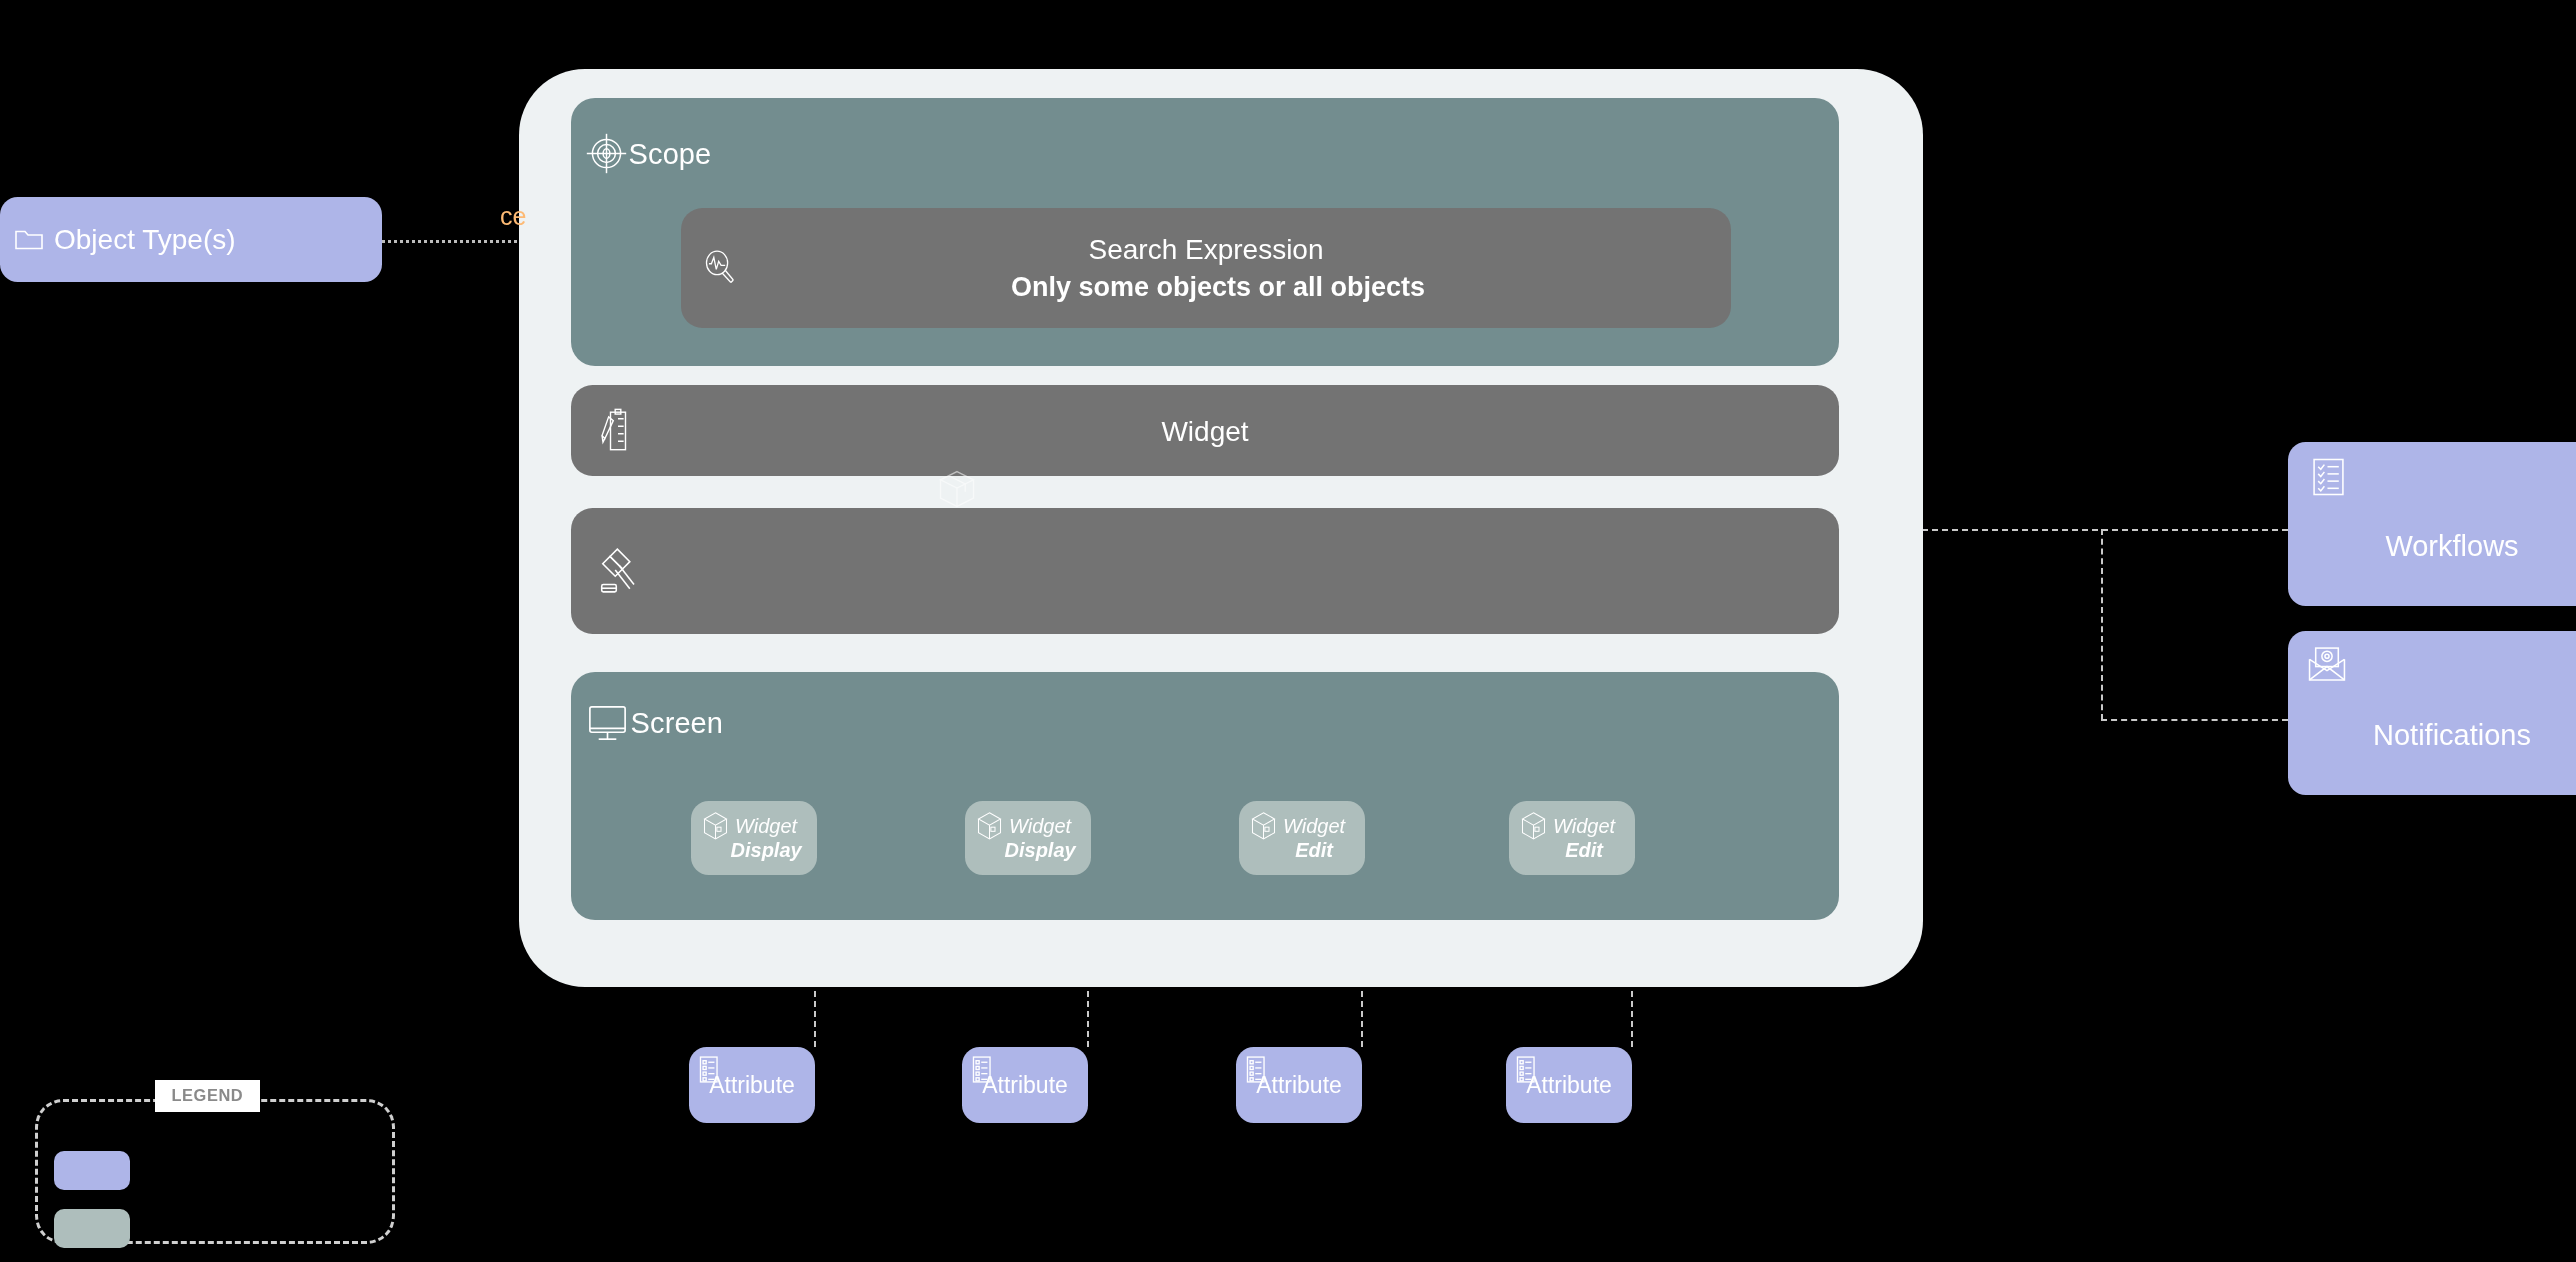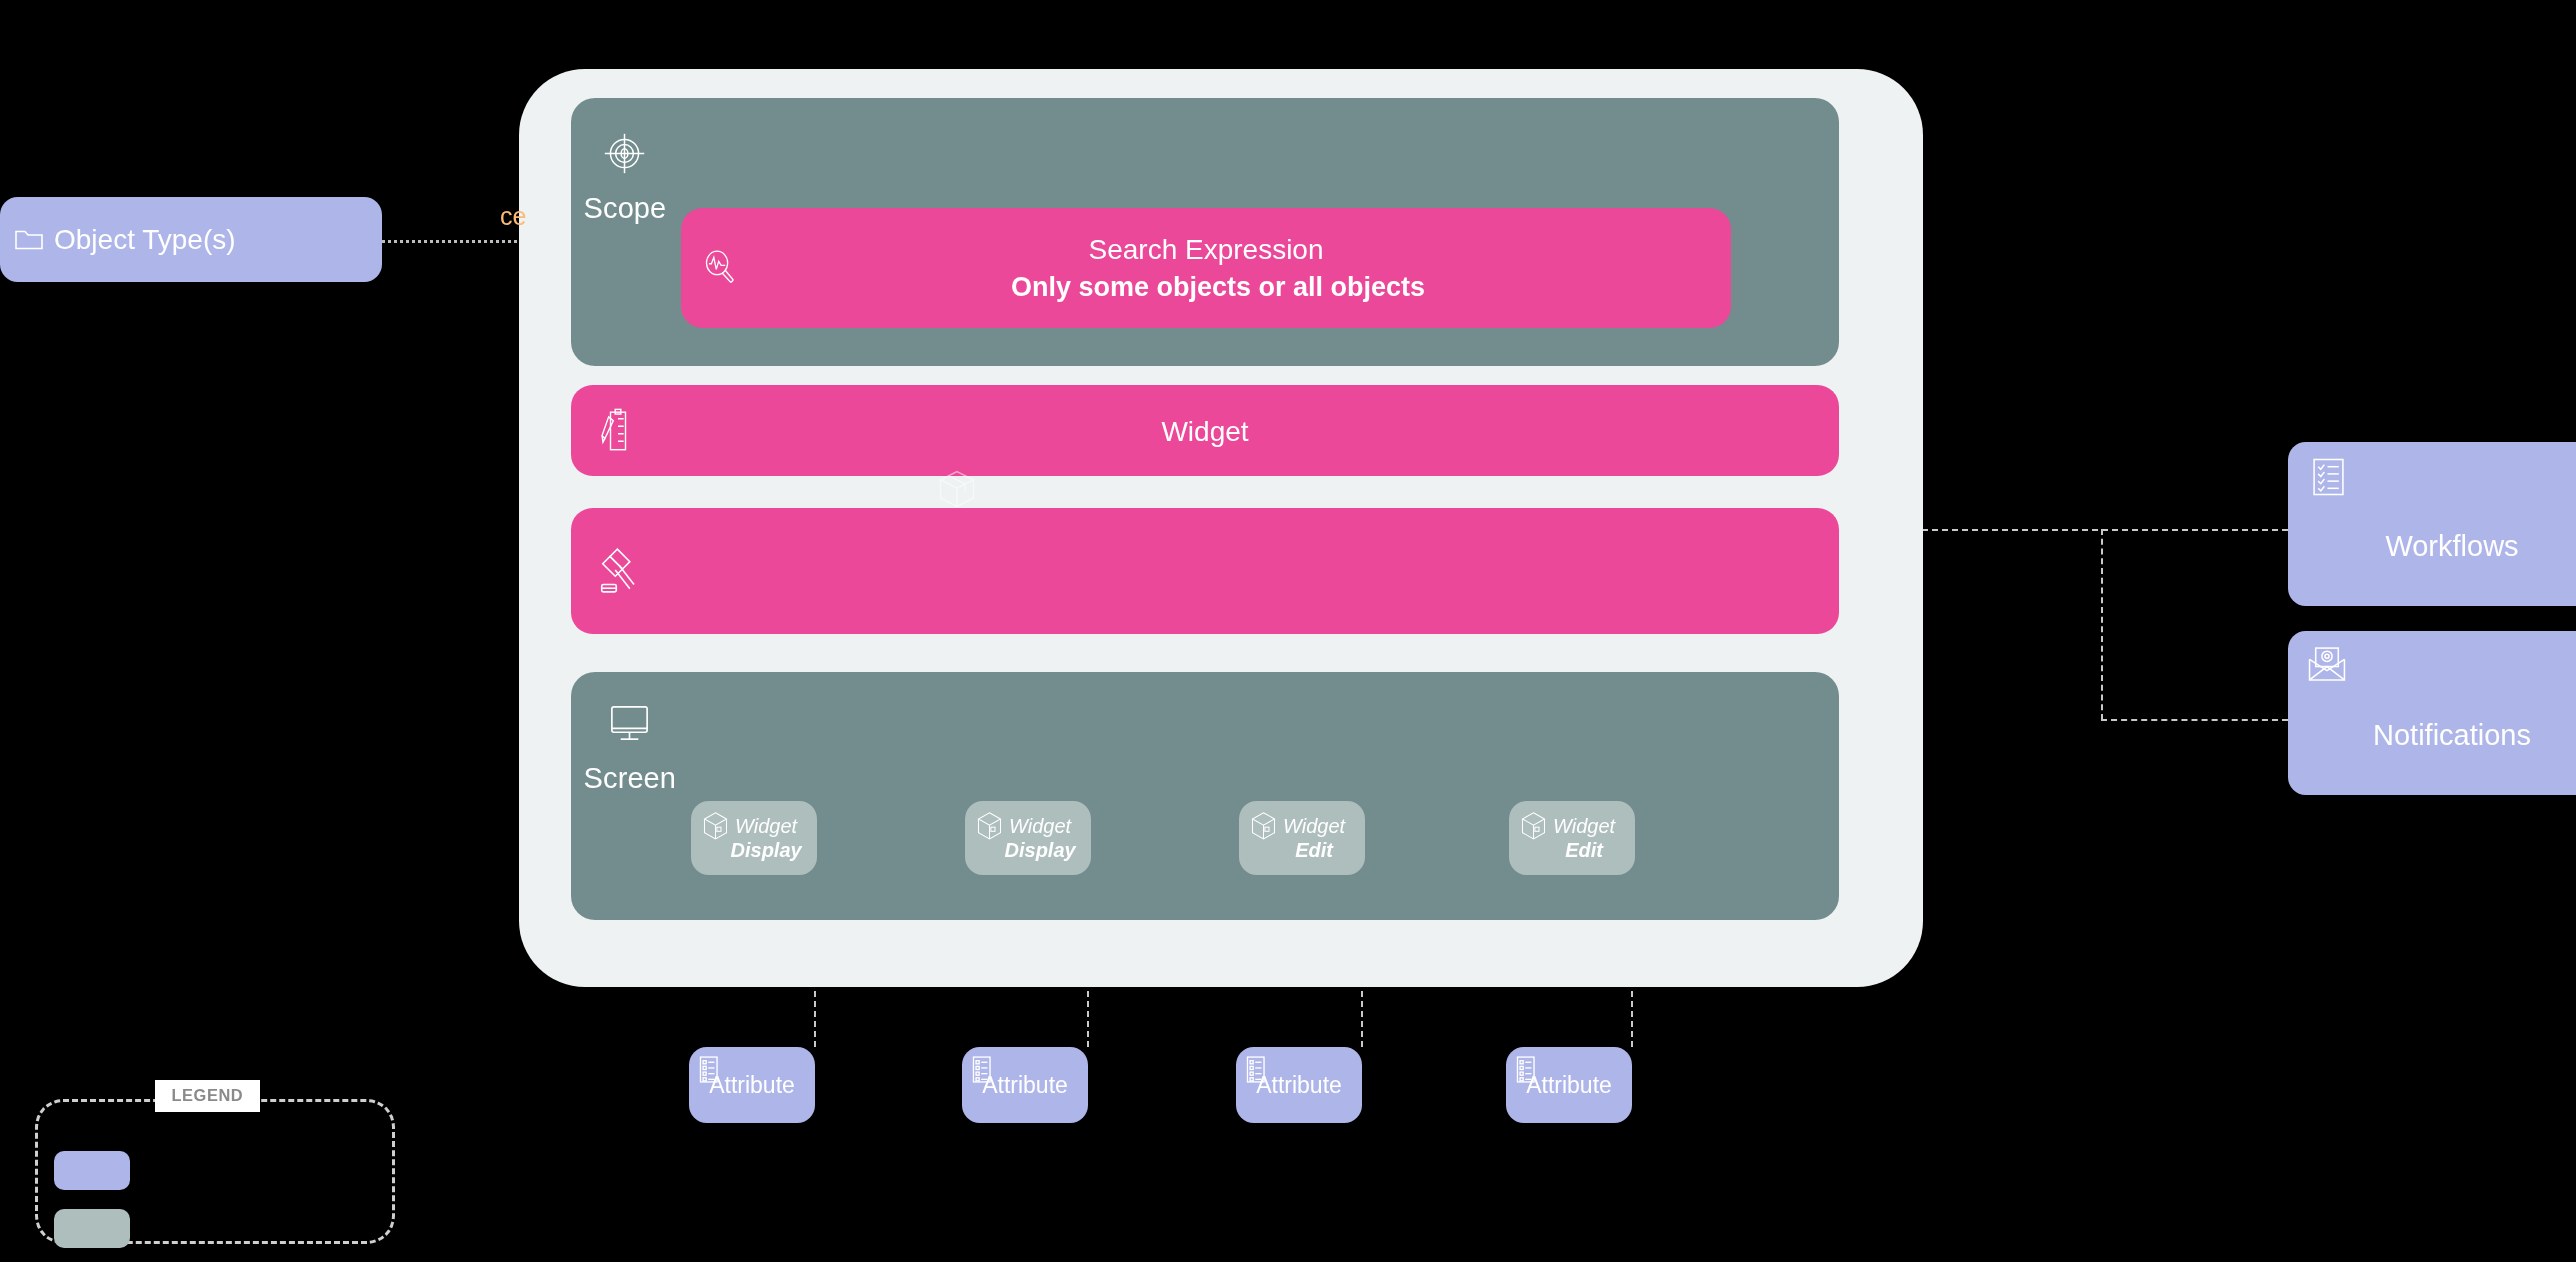--- a/index.html
+++ b/index.html
@@ -12,24 +12,24 @@
 
   
   #outer-card{
     left:519px;top:69px;width:1404px;height:918px;
     background:#eef2f3;border-radius:66px;
   }
 
   
   .panel{position:absolute;border-radius:24px;box-sizing:border-box;}
   .panel-dark{background:#738d8f;}
-  .panel-light{background:#ec4899;}
-
-  
-  .sec-head{position:absolute;display:flex;align-items:center;gap:14px;flex-direction:column;}
+  .panel-light{background:#737373;}
+
+  
+  .sec-head{position:absolute;display:flex;align-items:center;}
   .sec-title{
     color:#ffffff;font-size:29px;font-weight:400;letter-spacing:0.1px;white-space:nowrap;
   }
 
   
   .rowbox{position:absolute;border-radius:21.5px;box-sizing:border-box;}
   .rowbox .ico{position:absolute;left:19px;top:50%;transform:translateY(-50%);}
   .rowbox .ctext{
     position:absolute;left:0;right:0;top:50%;transform:translateY(-50%);
     text-align:center;color:#fff;line-height:1.25;

